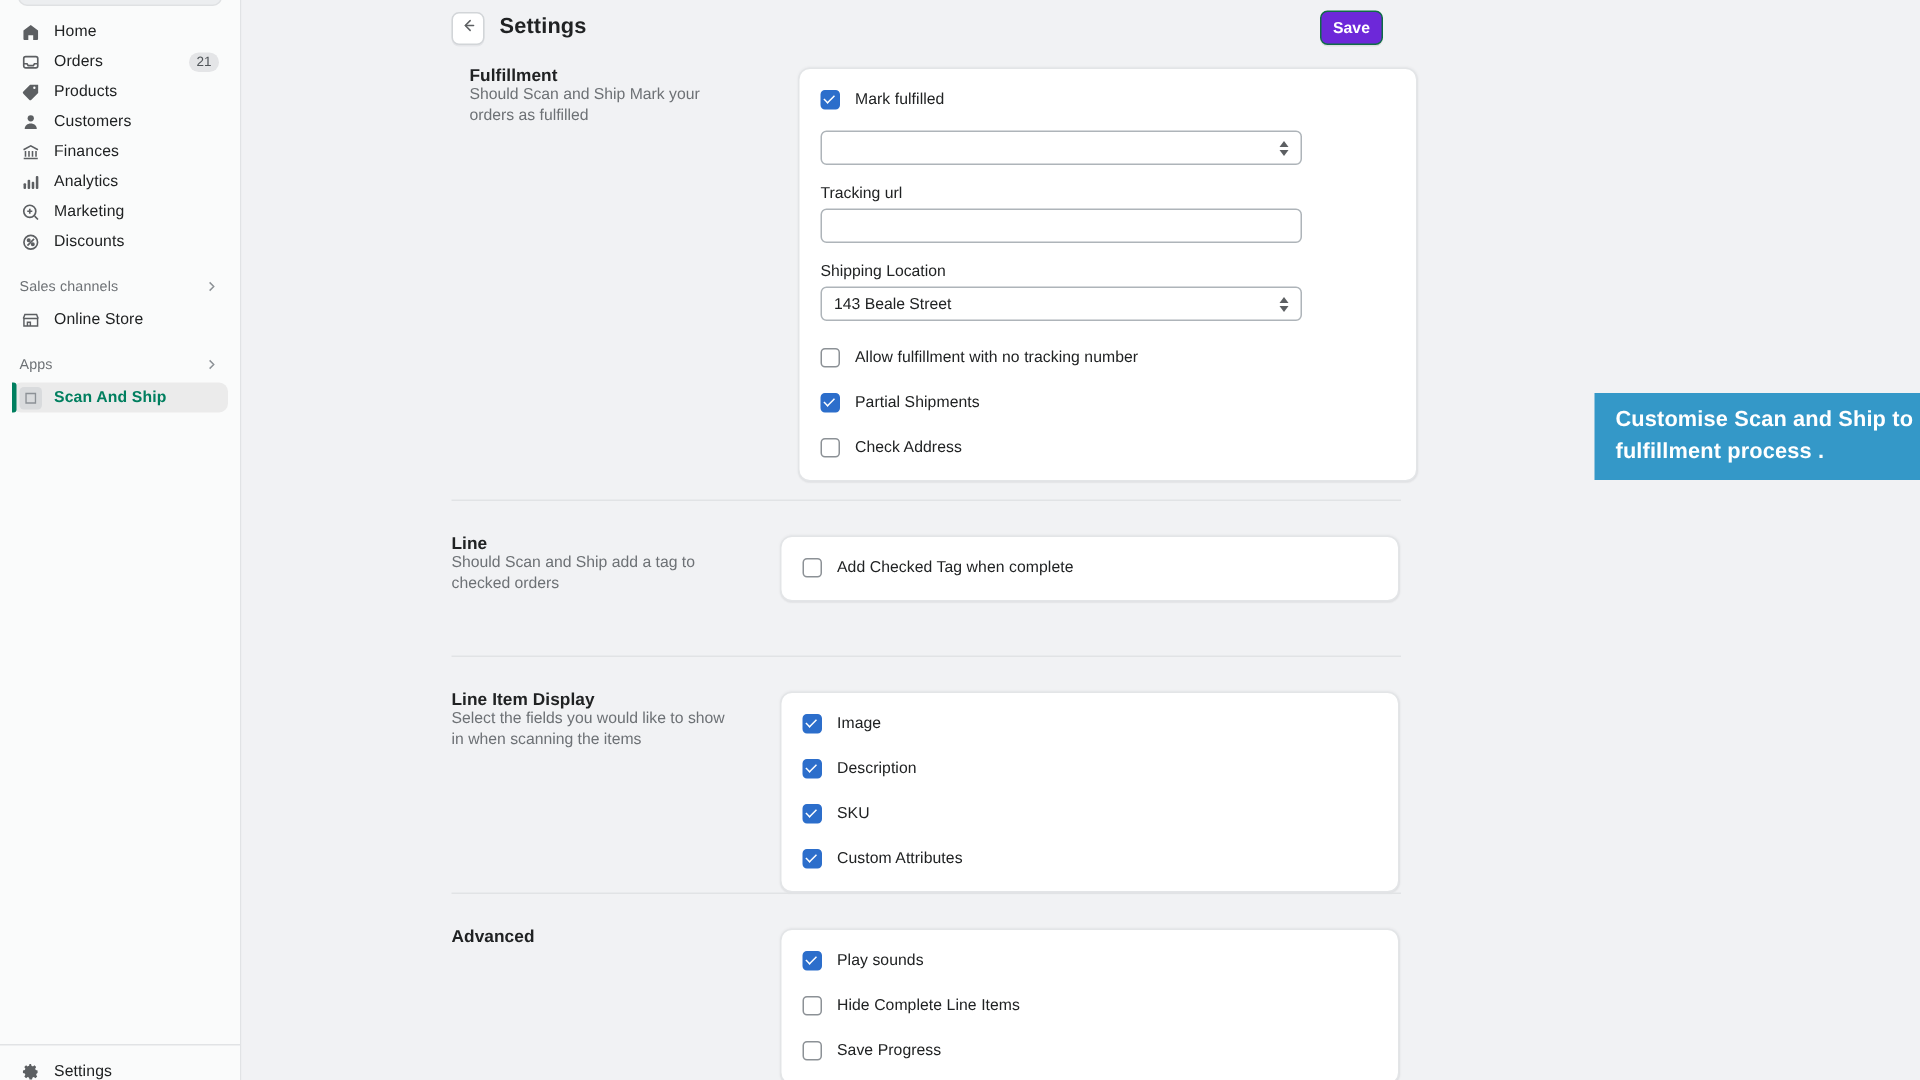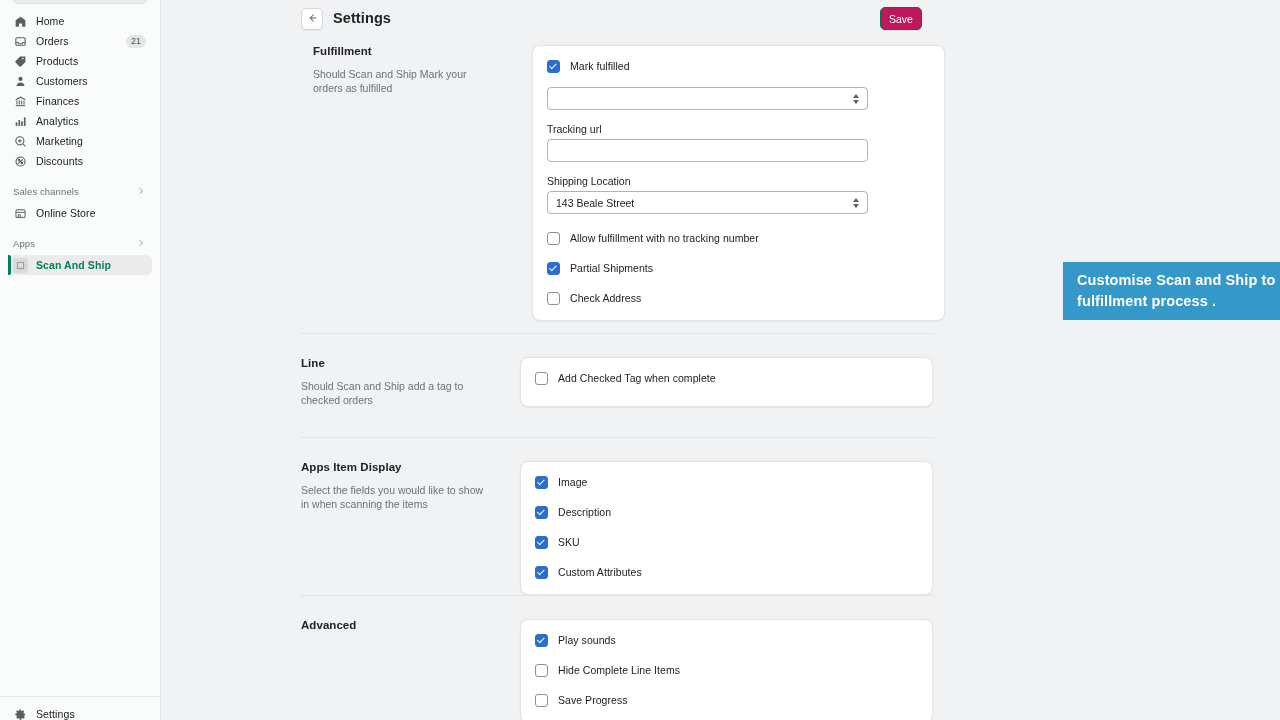--- a/index.html
+++ b/index.html
@@ -111,24 +111,24 @@
     box-shadow: 0 1px 0 rgba(22,29,37,.05);
   }
   #page-title {
     position: absolute; left: 172px; top: 10px;
     font-size: 14.5px; font-weight: 700; color: #202223;
     letter-spacing: .1px;
   }
   #save-btn {
     position: absolute; left: 719px; top: 7px;
     width: 42px; height: 23px;
-    background: #be185d;
+    background: #6d28d9;
     border: 1px solid #0f6d47;
     border-radius: 5px;
-    color: #ffffff; font-size: 10.5px; font-weight: 400;
+    color: #ffffff; font-size: 10.5px; font-weight: 700;
     display: flex; align-items: center; justify-content: center;
     cursor: pointer;
     box-shadow: 0 1px 0 rgba(0,0,0,.08);
   }
 
   
   #settings-body {
     position: absolute; left: 0; top: 38px;
     width: 100%; height: 682px;
   }
@@ -140,21 +140,20 @@
   .section-divider {
     position: absolute; left: 140px; width: 633px; height: 1px;
     background: #e1e3e5;
   }
   .sec-left { width: 219px; flex: 0 0 219px; padding-right: 20px; }
   .sec-title {
     font-size: 11.5px; font-weight: 700; color: #202223;
     letter-spacing: .05px;
   }
   .sec-desc {
-    margin-top: 11px;
     font-size: 10.5px; line-height: 13.5px;
     color: #6d7175;
     max-width: 185px;
   }
   .card {
     flex: 0 0 413px; width: 413px;
     background: #ffffff;
     border: 1px solid #e3e5e7;
     border-radius: 8px;
     box-shadow: 0 0 2px rgba(22,29,37,.05), 0 1px 1px rgba(22,29,37,.04);
@@ -456,21 +455,21 @@
           <div class="card">
             <div class="cb-row">
               <span class="cb"></span>
               <span class="cb-label">Add Checked Tag when complete</span>
             </div>
           </div>
         </div>
         <div class="section" style="position: absolute; left: 0px; top: 423px; width: 100%;">
           <div class="section-divider" style="top: -24px;"></div>
           <div class="sec-left">
-            <div class="sec-title">Apps Item Display</div>
+            <div class="sec-title">Line Item Display</div>
             <div class="sec-desc">Select the fields you would like to show in when scanning the items</div>
           </div>
           <div class="card">
             <div class="cb-row">
               <span class="cb checked"></span>
               <span class="cb-label">Image</span>
             </div>
             <div class="cb-row">
               <span class="cb checked"></span>
               <span class="cb-label">Description</span>

